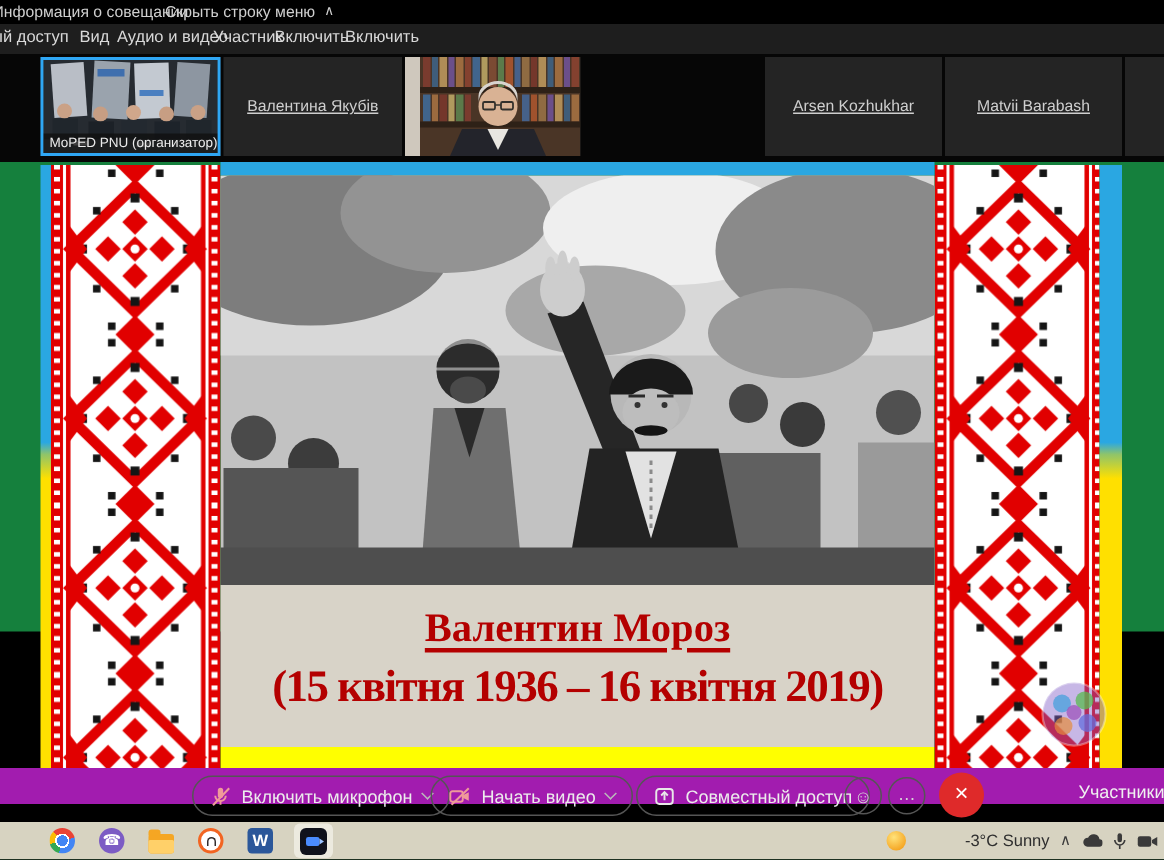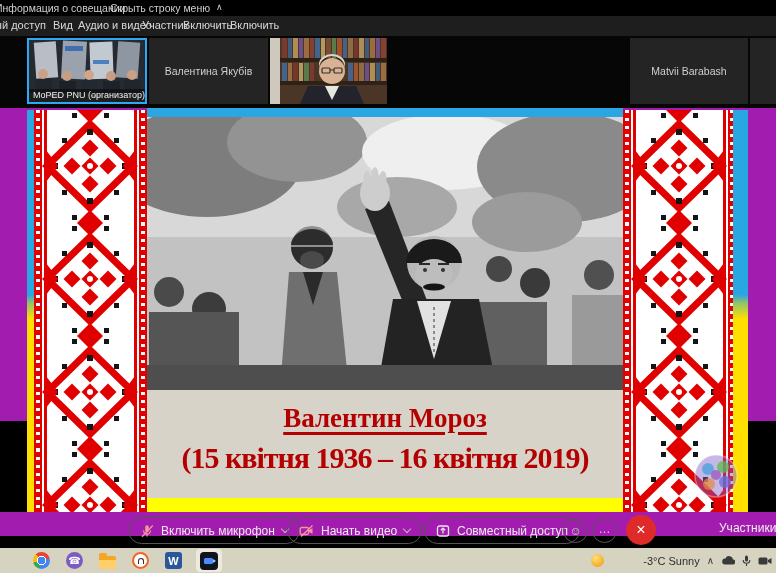--- a/index.html
+++ b/index.html
@@ -13,28 +13,28 @@
   .tb-info{left:-5px;}
   .tb-hide{left:110px;display:flex;align-items:flex-start;gap:6px;}
   .caret-up{font-size:9px;color:#cfcfcf;}
   .menubar{position:absolute;left:0;top:16px;width:776px;height:20px;background:#1e1e1e;}
   .m-item{position:absolute;top:3px;font-size:11px;color:#d8d8d8;white-space:nowrap;}
 
   
   .strip{position:absolute;left:0;top:36px;width:776px;height:72px;background:#060606;}
   .tile{position:absolute;top:2px;height:66px;background:#242424;overflow:hidden;}
   .tile .pname{width:100%;height:100%;display:flex;align-items:center;justify-content:center;
-               color:#cfcfcf;font-size:10.5px;white-space:nowrap;}
+               color:#cfcfcf;font-size:10.5px;white-space:nowrap;text-decoration:underline;}
   .tile.active{border:2px solid #2fa7f5;}
   .tilelabel{position:absolute;left:0;bottom:0;max-width:100%;background:rgba(15,15,15,.78);
              color:#ececec;font-size:9px;padding:1px 4px 2px;display:flex;align-items:flex-start;gap:3px;
              white-space:nowrap;}
 
   
-  .stage{position:absolute;left:0;top:108px;width:776px;height:313px;background:#a21caf;}
+  .stage{position:absolute;left:0;top:108px;width:776px;height:313px;background:#15803d;}
   .flag{position:absolute;top:2px;height:402px;
         background:linear-gradient(180deg,#2aa7e2 0 46%,#8fc46a 48%,#ffe000 52% 100%);}
   .flag.l{left:27px;width:7px;}
   .flag.r{left:733px;width:15px;}
   .emb{position:absolute;top:2px;}
   .center{position:absolute;left:147px;top:0;width:476px;height:404px;}
   .blueband{position:absolute;left:0;top:0;width:476px;height:9px;background:#2aa7e2;}
   .photo{position:absolute;left:0;top:9px;width:476px;height:273px;}
   .titlebox{position:absolute;left:0;top:282px;width:476px;height:108px;background:#d8d3c8;
             text-align:center;font-family:"Liberation Serif","DejaVu Serif",serif;color:#b40000;}
@@ -192,20 +192,23 @@
         <path d="M55,48 L69,48 L62,62 Z" fill="#e8e6e1"></path>
         <circle cx="62" cy="33" r="13" fill="#d9b294"></circle>
         <path d="M49,31 a13,13 0 0 1 26,0 l0,-5 a13,10 0 0 0 -26,0 z" fill="#d8d4cf"></path>
         <rect x="52" y="30" width="8" height="5" rx="1" fill="none" stroke="#33302c" stroke-width="1.2"></rect>
         <rect x="64" y="30" width="8" height="5" rx="1" fill="none" stroke="#33302c" stroke-width="1.2"></rect>
         <line x1="60" y1="32" x2="64" y2="32" stroke="#33302c" stroke-width="1"></line>
       </svg>
     </div>
 
 
+    <div class="tile" style="left:510px;width:118px">
+      <span class="pname">Arsen Kozhukhar</span>
+    </div>
 
     <div class="tile" style="left:630px;width:118px">
       <span class="pname">Matvii Barabash</span>
     </div>
 
     <div class="tile" style="left:750px;width:26px"></div>
   </div>
 
   <div class="stage">
 

